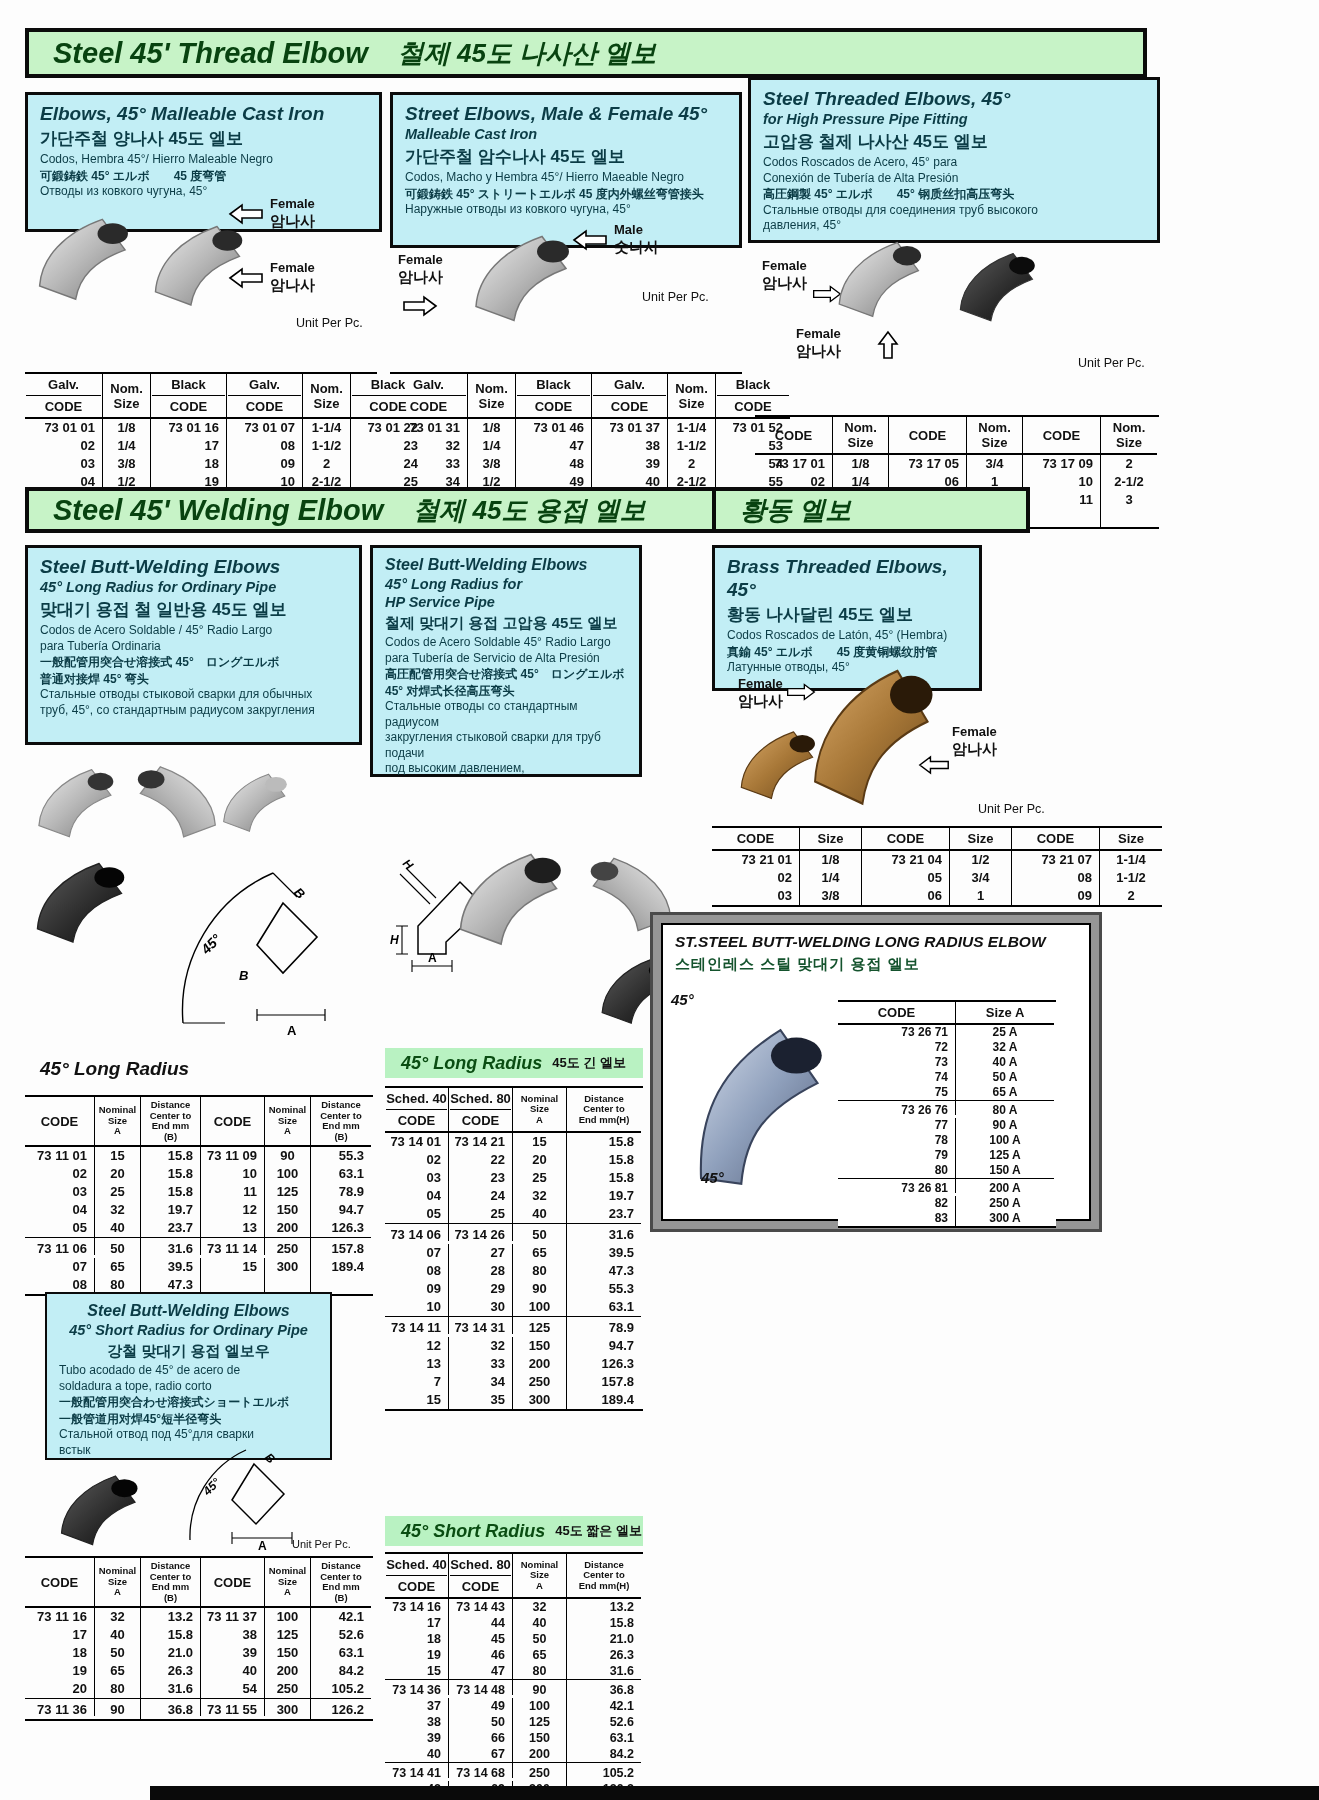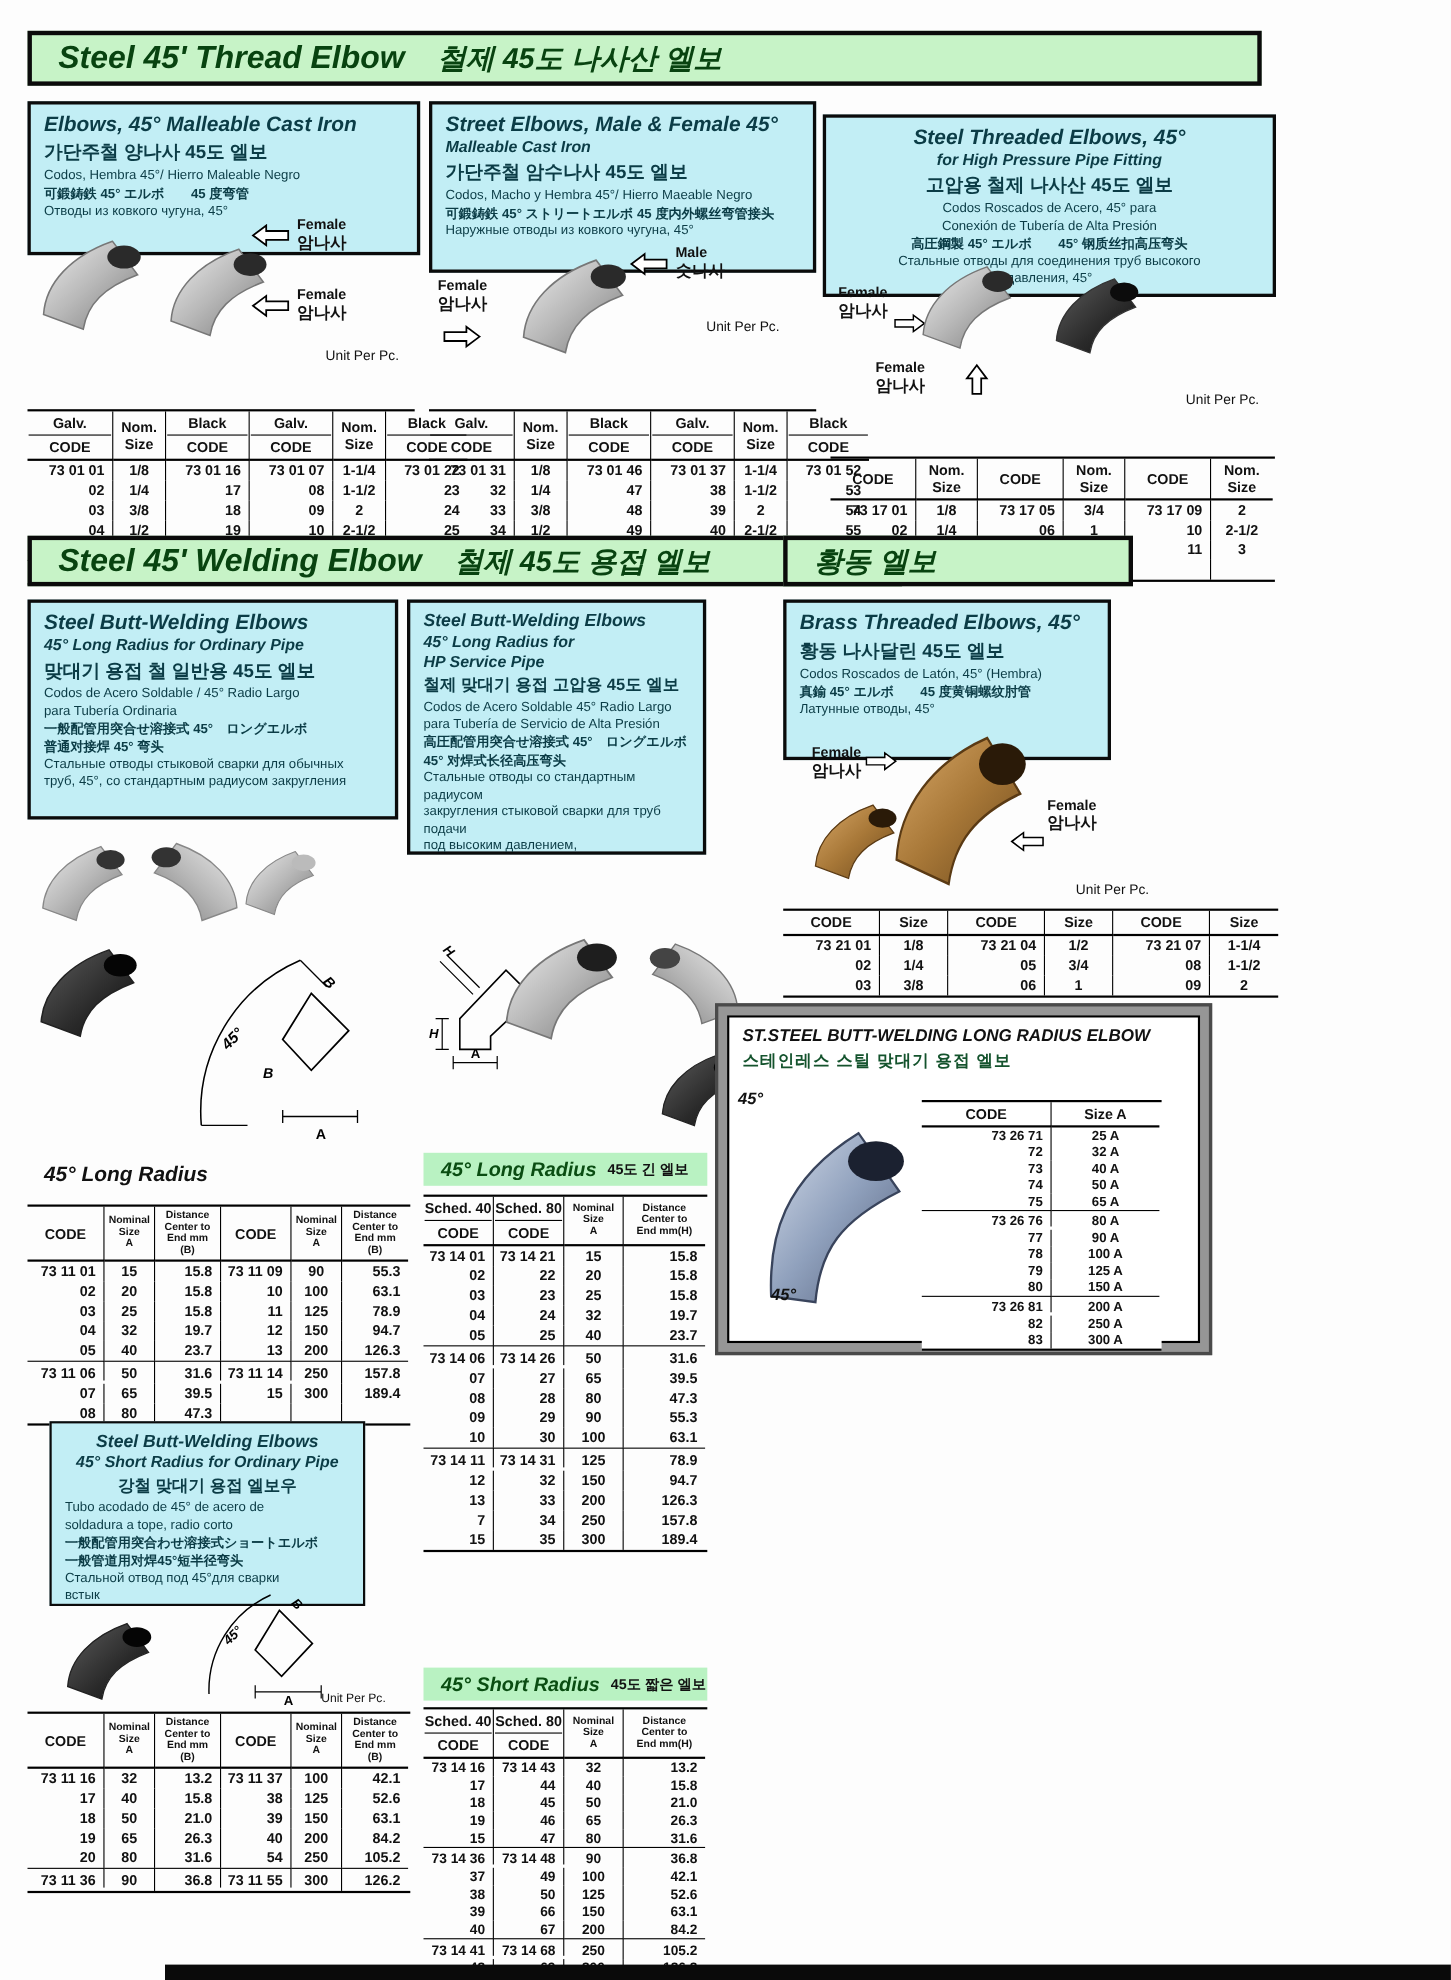--- a/index.html
+++ b/index.html
@@ -104,21 +104,21 @@
 
   <div class="abs cbox" style="left:390px;top:92px;width:352px;height:156px;">
     <div class="bt">Street Elbows, Male &amp; Female 45°</div>
     <div class="bs">Malleable Cast Iron</div>
     <div class="bk">가단주철 암수나사 45도 엘보</div>
     <div class="bn">Codos, Macho y Hembra 45°/ Hierro Maeable Negro</div>
     <div class="bb">可鍛鋳鉄 45° ストリートエルボ 45 度内外螺丝弯管接头</div>
     <div class="bn">Наружные отводы из ковкого чугуна, 45°</div>
   </div>
 
-  <div class="abs cbox" style="left:748px;top:104px;width:412px;height:166px;text-align:center;">
+  <div class="abs cbox" style="left:748px;top:77px;width:412px;height:166px;">
     <div class="bt">Steel Threaded Elbows, 45°</div>
     <div class="bs">for High Pressure Pipe Fitting</div>
     <div class="bk">고압용 철제 나사산 45도 엘보</div>
     <div class="bn">Codos Roscados de Acero, 45° para</div>
     <div class="bn">Conexión de Tubería de Alta Presión</div>
     <div class="bb">高圧鋼製 45° エルボ　　45° 钢质丝扣高压弯头</div>
     <div class="bn">Стальные отводы для соединения труб высокого</div>
     <div class="bn">давления, 45°</div>
   </div>
 
@@ -390,21 +390,21 @@
     <div class="bk2">철제 맞대기 용접 고압용 45도 엘보</div>
     <div class="bn">Codos de Acero Soldable 45° Radio Largo</div>
     <div class="bn">para Tubería de Servicio de Alta Presión</div>
     <div class="bb">高圧配管用突合せ溶接式 45°　ロングエルボ</div>
     <div class="bb">45° 对焊式长径高压弯头</div>
     <div class="bn">Стальные отводы со стандартным радиусом</div>
     <div class="bn">закругления стыковой сварки для труб подачи</div>
     <div class="bn">под высоким давлением,</div>
   </div>
 
-  <div class="abs cbox" style="left:712px;top:545px;width:298px;height:146px;">
+  <div class="abs cbox" style="left:712px;top:545px;width:270px;height:146px;">
     <div class="bt">Brass Threaded Elbows, 45°</div>
     <div class="bk">황동 나사달린 45도 엘보</div>
     <div class="bn">Codos Roscados de Latón, 45° (Hembra)</div>
     <div class="bb">真鍮 45° エルボ　　45 度黄铜螺纹肘管</div>
     <div class="bn">Латунные отводы, 45°</div>
   </div>
 
   <svg class="abs photo" style="left:805px;top:652px;" width="150" height="158" viewBox="0 0 120 100" preserveAspectRatio="none">
     <path d="M8,82 C10,52 34,26 74,12 L98,44 C66,56 50,72 46,96 Z" fill="url(#gb)" stroke="#5a3a14" stroke-width="1.5"></path>
     <ellipse cx="85" cy="27" rx="17" ry="12" fill="#2a1a08"></ellipse>

